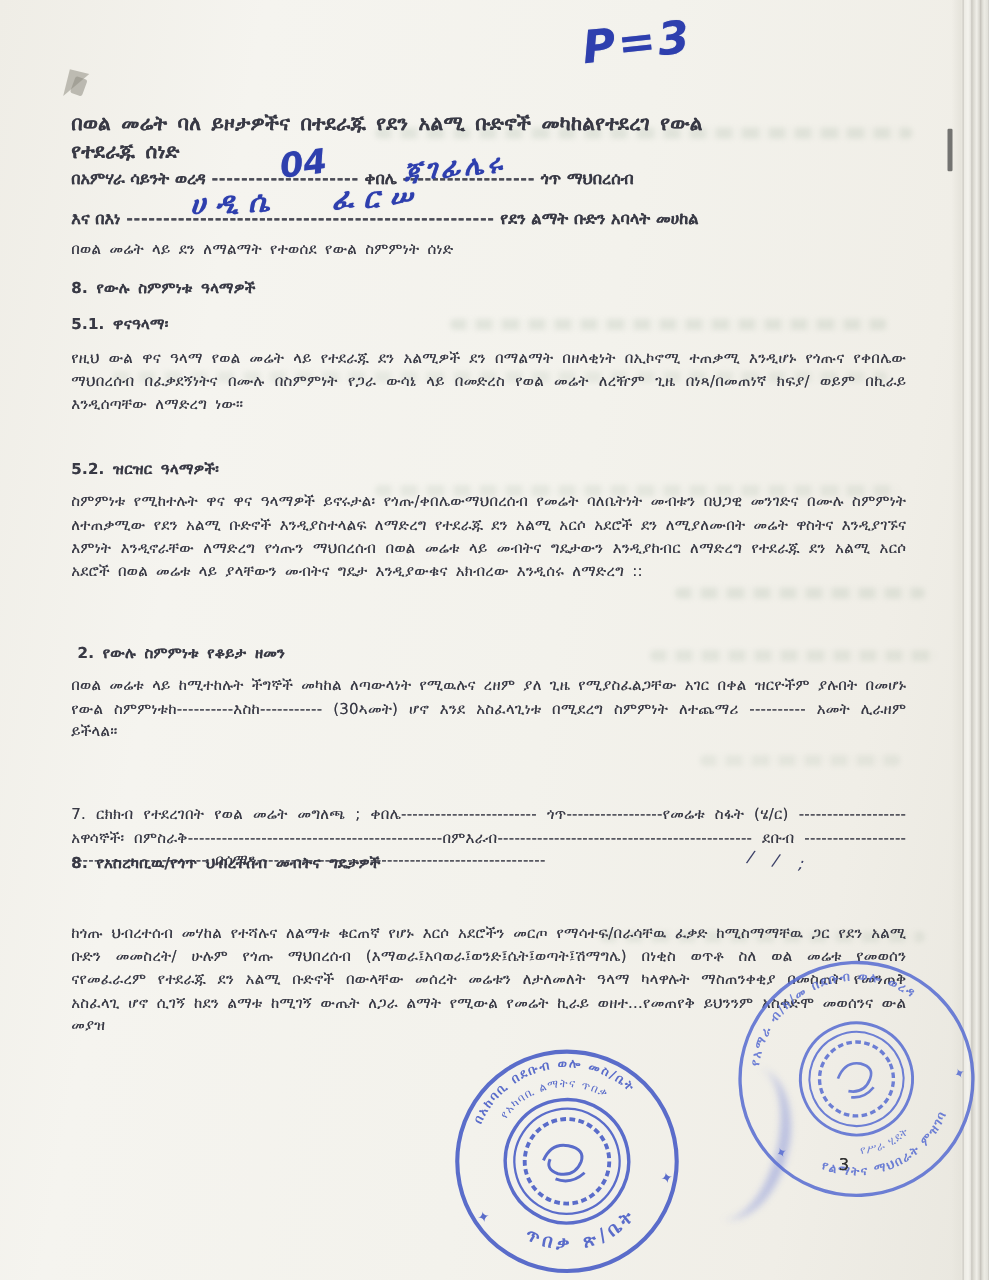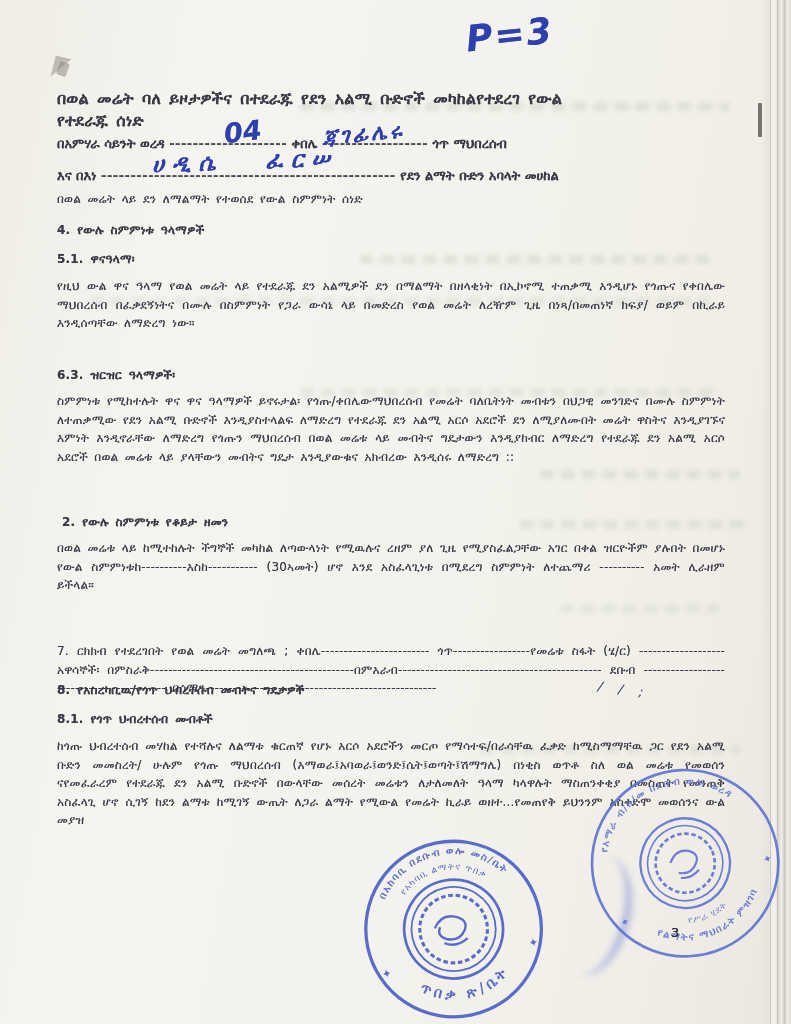--- a/index.html
+++ b/index.html
@@ -92,35 +92,34 @@
 
   <div class="inline-line" style="top:168px">
     <span>እና  በእነ</span>
     <span class="dashes">--------------------------------------------------</span>
     <span>የደን ልማት ቡድን አባላት መሀከል</span>
   </div>
   <div class="hand hw-name">ሀዲሴ ፈርሠ</div>
 
   <div class="typed" style="top:190px">በወል መሬት ላይ ደን ለማልማት የተወሰደ የውል ስምምነት ሰነድ</div>
 
-  <div class="typed head" style="top:221px">4.  የውሉ ስምምነቱ ዓላማዎች</div>
+  <div class="typed head" style="top:221px">8.  የውሉ ስምምነቱ ዓላማዎች</div>
   <div class="typed head" style="top:250px">5.1. ዋናዓላማ፡</div>
   <div class="typed" style="top:277px">የዚህ ውል ዋና ዓላማ የወል መሬት ላይ የተደራጁ ደን አልሚዎች ደን በማልማት በዘላቂነት በኢኮኖሚ ተጠቃሚ እንዲሆኑ የጎጡና የቀበሌው ማህበረሰብ በፈቃደኝነትና በሙሉ በስምምነት የጋራ ውሳኔ ላይ በመድረስ የወል መሬት ለረዥም ጊዜ በነጻ/በመጠነኛ ክፍያ/ ወይም በኪራይ እንዲሰጣቸው ለማድረግ ነው።</div>
 
-  <div class="typed head" style="top:366px">6.3. ዝርዝር ዓላማዎች፡</div>
+  <div class="typed head" style="top:366px">5.2. ዝርዝር ዓላማዎች፡</div>
   <div class="typed" style="top:392px">ስምምነቱ የሚከተሉት ዋና ዋና ዓላማዎች ይኖሩታል፡ የጎጡ/ቀበሌውማህበረሰብ የመሬት ባለቤትነት መብቱን በህጋዊ መንገድና በሙሉ ስምምነት ለተጠቃሚው የደን አልሚ ቡድኖች እንዲያስተላልፍ ለማድረግ የተደራጁ ደን አልሚ አርሶ አደሮች ደን ለሚያለሙበት መሬት ዋስትና እንዲያገኙና እምነት እንዲኖራቸው ለማድረግ የጎጡን ማህበረሰብ በወል መሬቱ ላይ መብትና ግዴታውን እንዲያከብር ለማድረግ የተደራጁ ደን አልሚ አርሶ አደሮች በወል መሬቱ ላይ ያላቸውን መብትና ግዴታ እንዲያውቁና አክብረው እንዲሰሩ ለማድረግ ::</div>
 
   <div class="typed head" style="top:513px;left:62px">2. የውሉ ስምምነቱ የቆይታ ዘመን</div>
   <div class="typed" style="top:539px">በወል መሬቱ ላይ ከሚተከሉት ችግኞች መካከል ለጣውላነት የሚዉሉና ረዘም ያለ ጊዜ የሚያስፈልጋቸው አገር በቀል ዝርዮችም ያሉበት በመሆኑ የውል ስምምነቱከ----------እስከ----------- (30ኣመት) ሆኖ እንደ አስፈላጊነቱ በሚደረግ ስምምነት ለተጨማሪ ---------- አመት ሊራዘም ይችላል።</div>
 
   <div class="typed" style="top:642px">7. ርክክብ የተደረገበት የወል መሬት መግለጫ ; ቀበሌ------------------------ ጎጥ-----------------የመሬቱ ስፋት (ሄ/ር) ------------------- አዋሳኞች፡ በምስራቅ---------------------------------------------በምእራብ--------------------------------------------- ደቡብ ------------------------------------------ በሰሜን---------------------------------------------------</div>
 
   <div class="typed head" style="top:681px">8. የአስረካቢዉ/የጎጥ ህብረተሰብ መብትና ግዴታዎች</div>
   <div class="pen-marks">/ / ;</div>
-  <div class="typed head" style="top:710px">8.1. የጎጥ ህብረተሰብ መብቶች</div>
   <div class="typed" style="top:737px">ከጎጡ ህብረተሰብ መሃከል የተሻሉና ለልማቱ ቁርጠኛ የሆኑ እርሶ አደሮችን መርጦ የማሳተፍ/በራሳቸዉ ፈቃድ ከሚስማማቸዉ ጋር የደን አልሚ ቡድን መመስረት/ ሁሉም የጎጡ ማህበረሰብ (እማወራ፤አባወራ፤ወንድ፤ሴት፤ወጣት፤ሽማግሌ) በነቂስ ወጥቶ ስለ ወል መሬቱ የመወሰን ናየመፈራረም የተደራጁ ደን አልሚ ቡድኖች በውላቸው መሰረት መሬቱን ለታለመለት ዓላማ ካላዋሉት ማስጠንቀቂያ በመስጠት የመንጠቅ አስፈላጊ ሆኖ ሲገኝ ከደን ልማቱ ከሚገኝ ውጤት ለጋራ ልማት የሚውል የመሬት ኪራይ ወዘተ...የመጠየቅ ይህንንም አስቀድሞ መወሰንና ውል መያዝ</div>
 
   <div class="smudge"></div>
 
   <div class="stamp stamp-left">
     <svg width="192" height="192" viewBox="0 0 210 210">
       <defs>
         <path id="Lt1" d="M 23 105 A 82 82 0 0 1 187 105"></path>
         <path id="Lt2" d="M 40 105 A 65 65 0 0 1 170 105"></path>
         <path id="Lb" d="M 28 105 A 77 77 0 0 0 182 105"></path>

